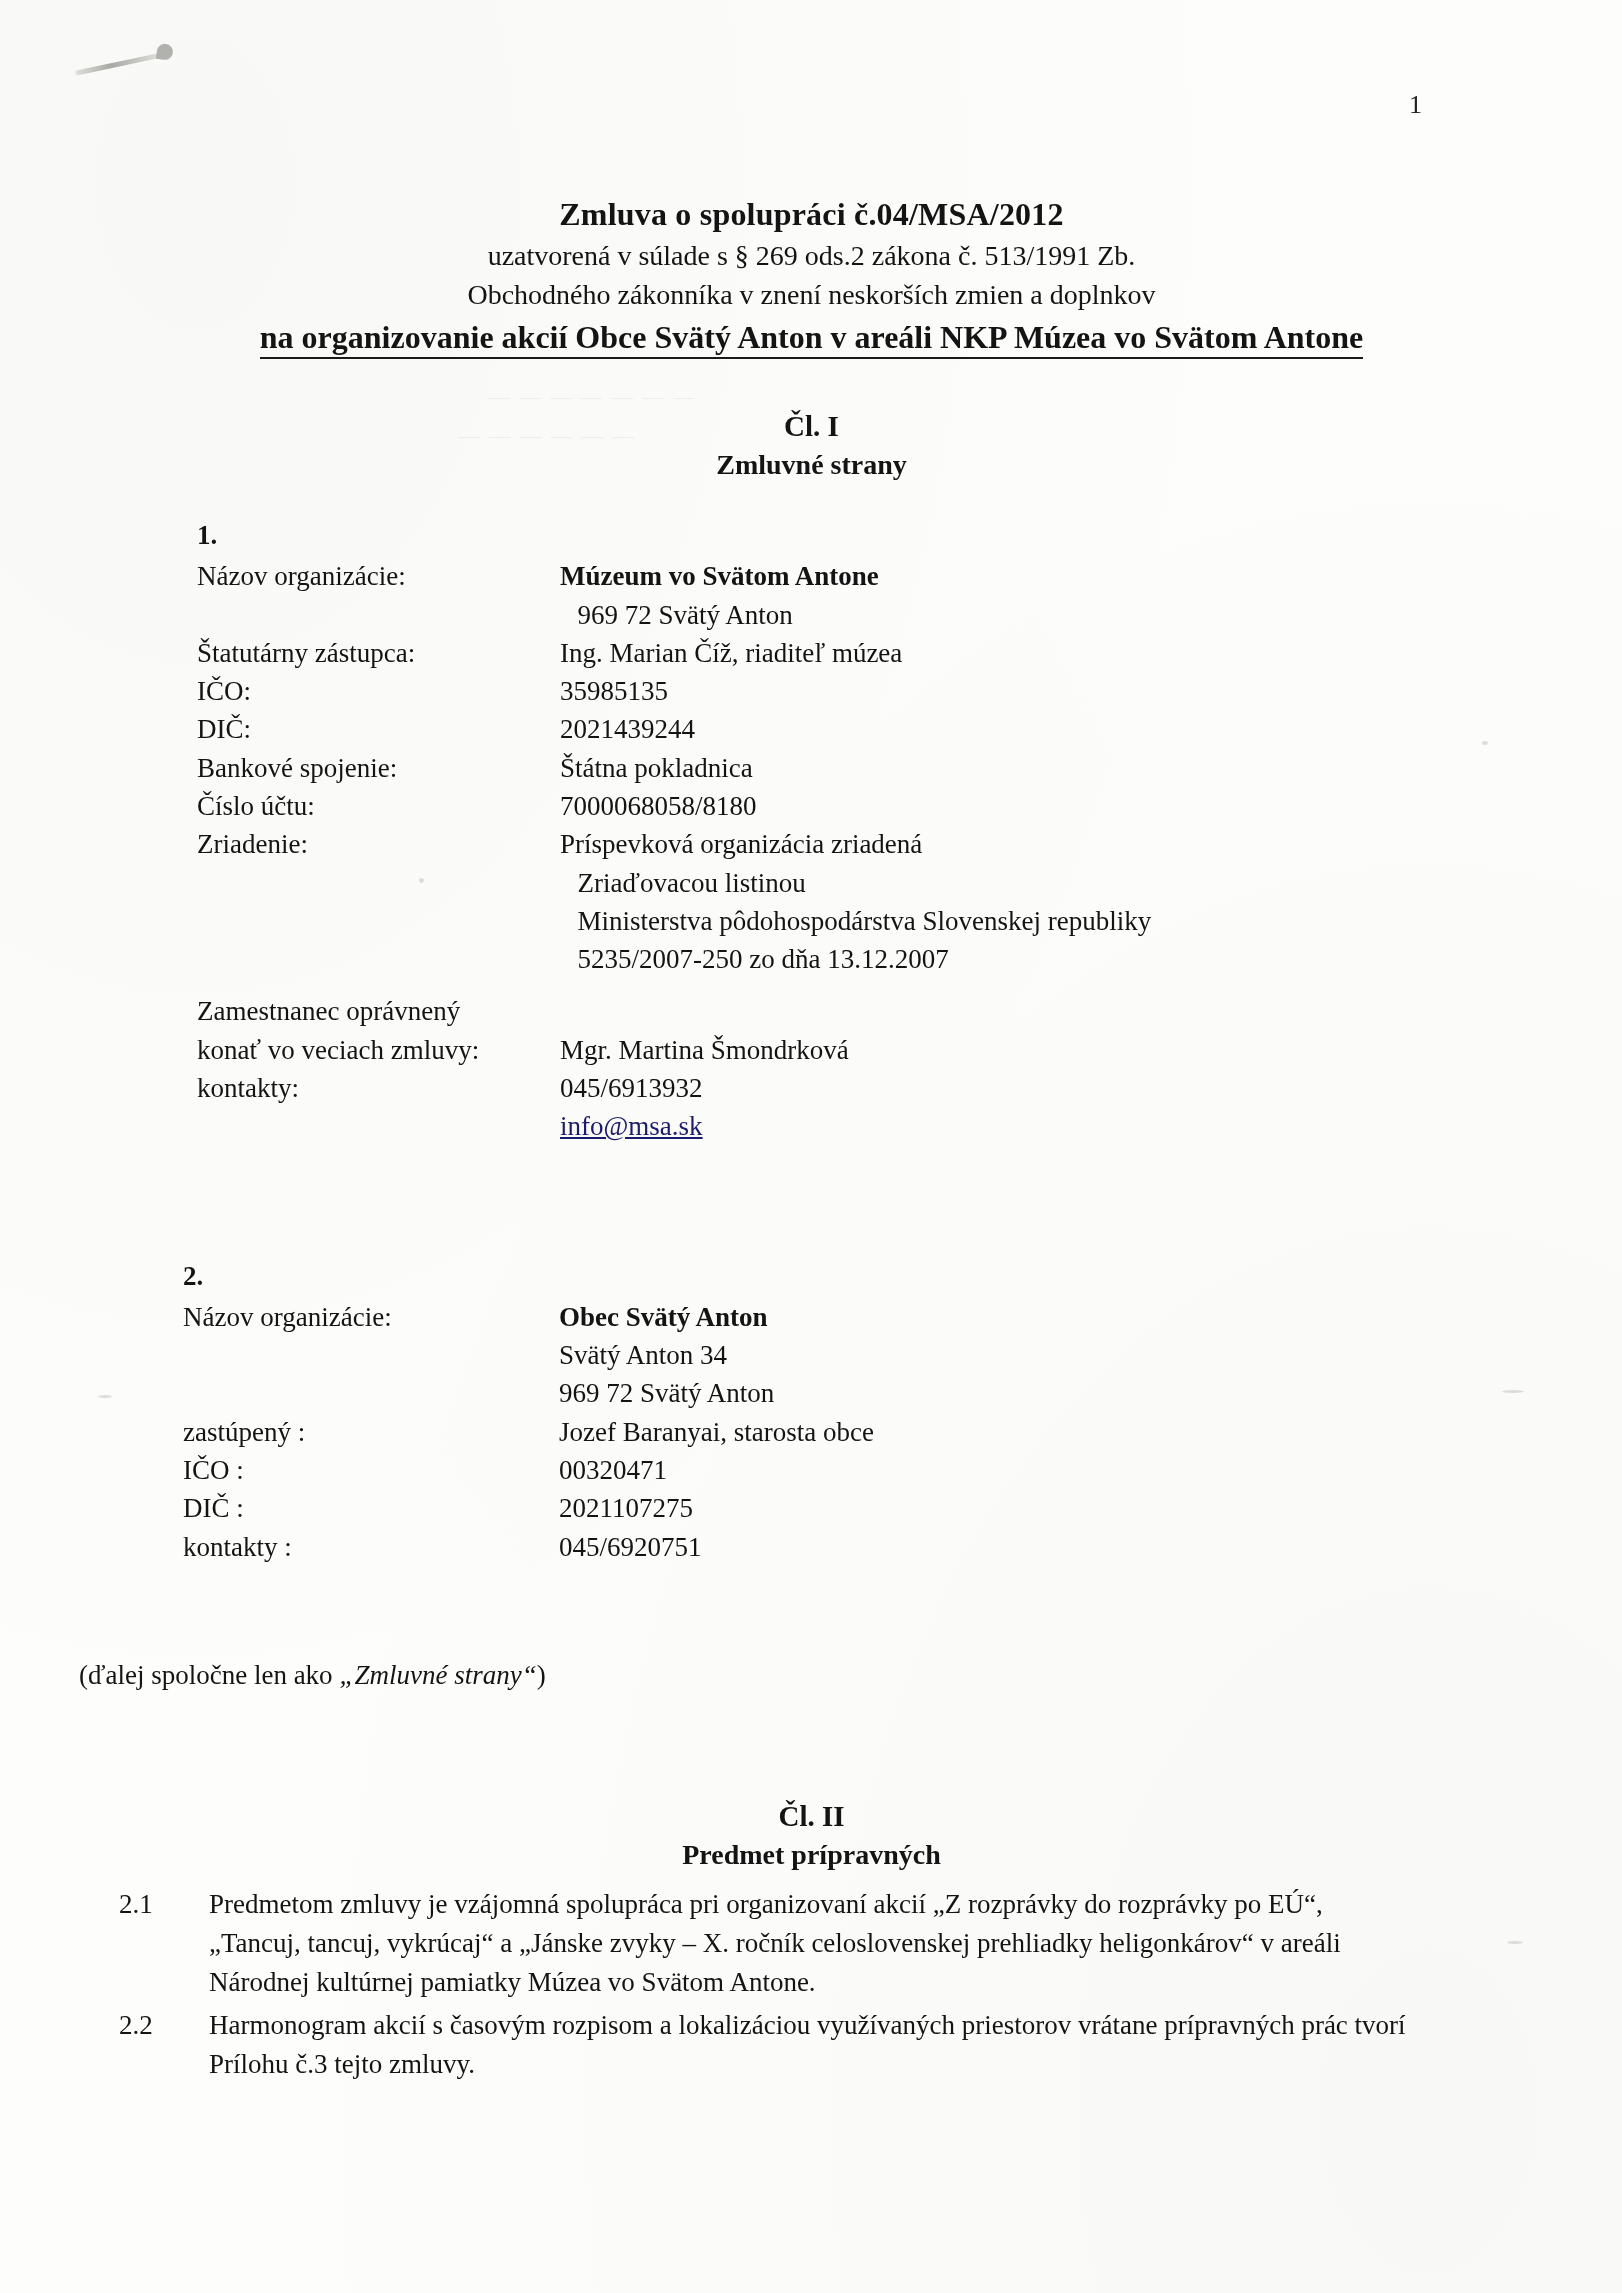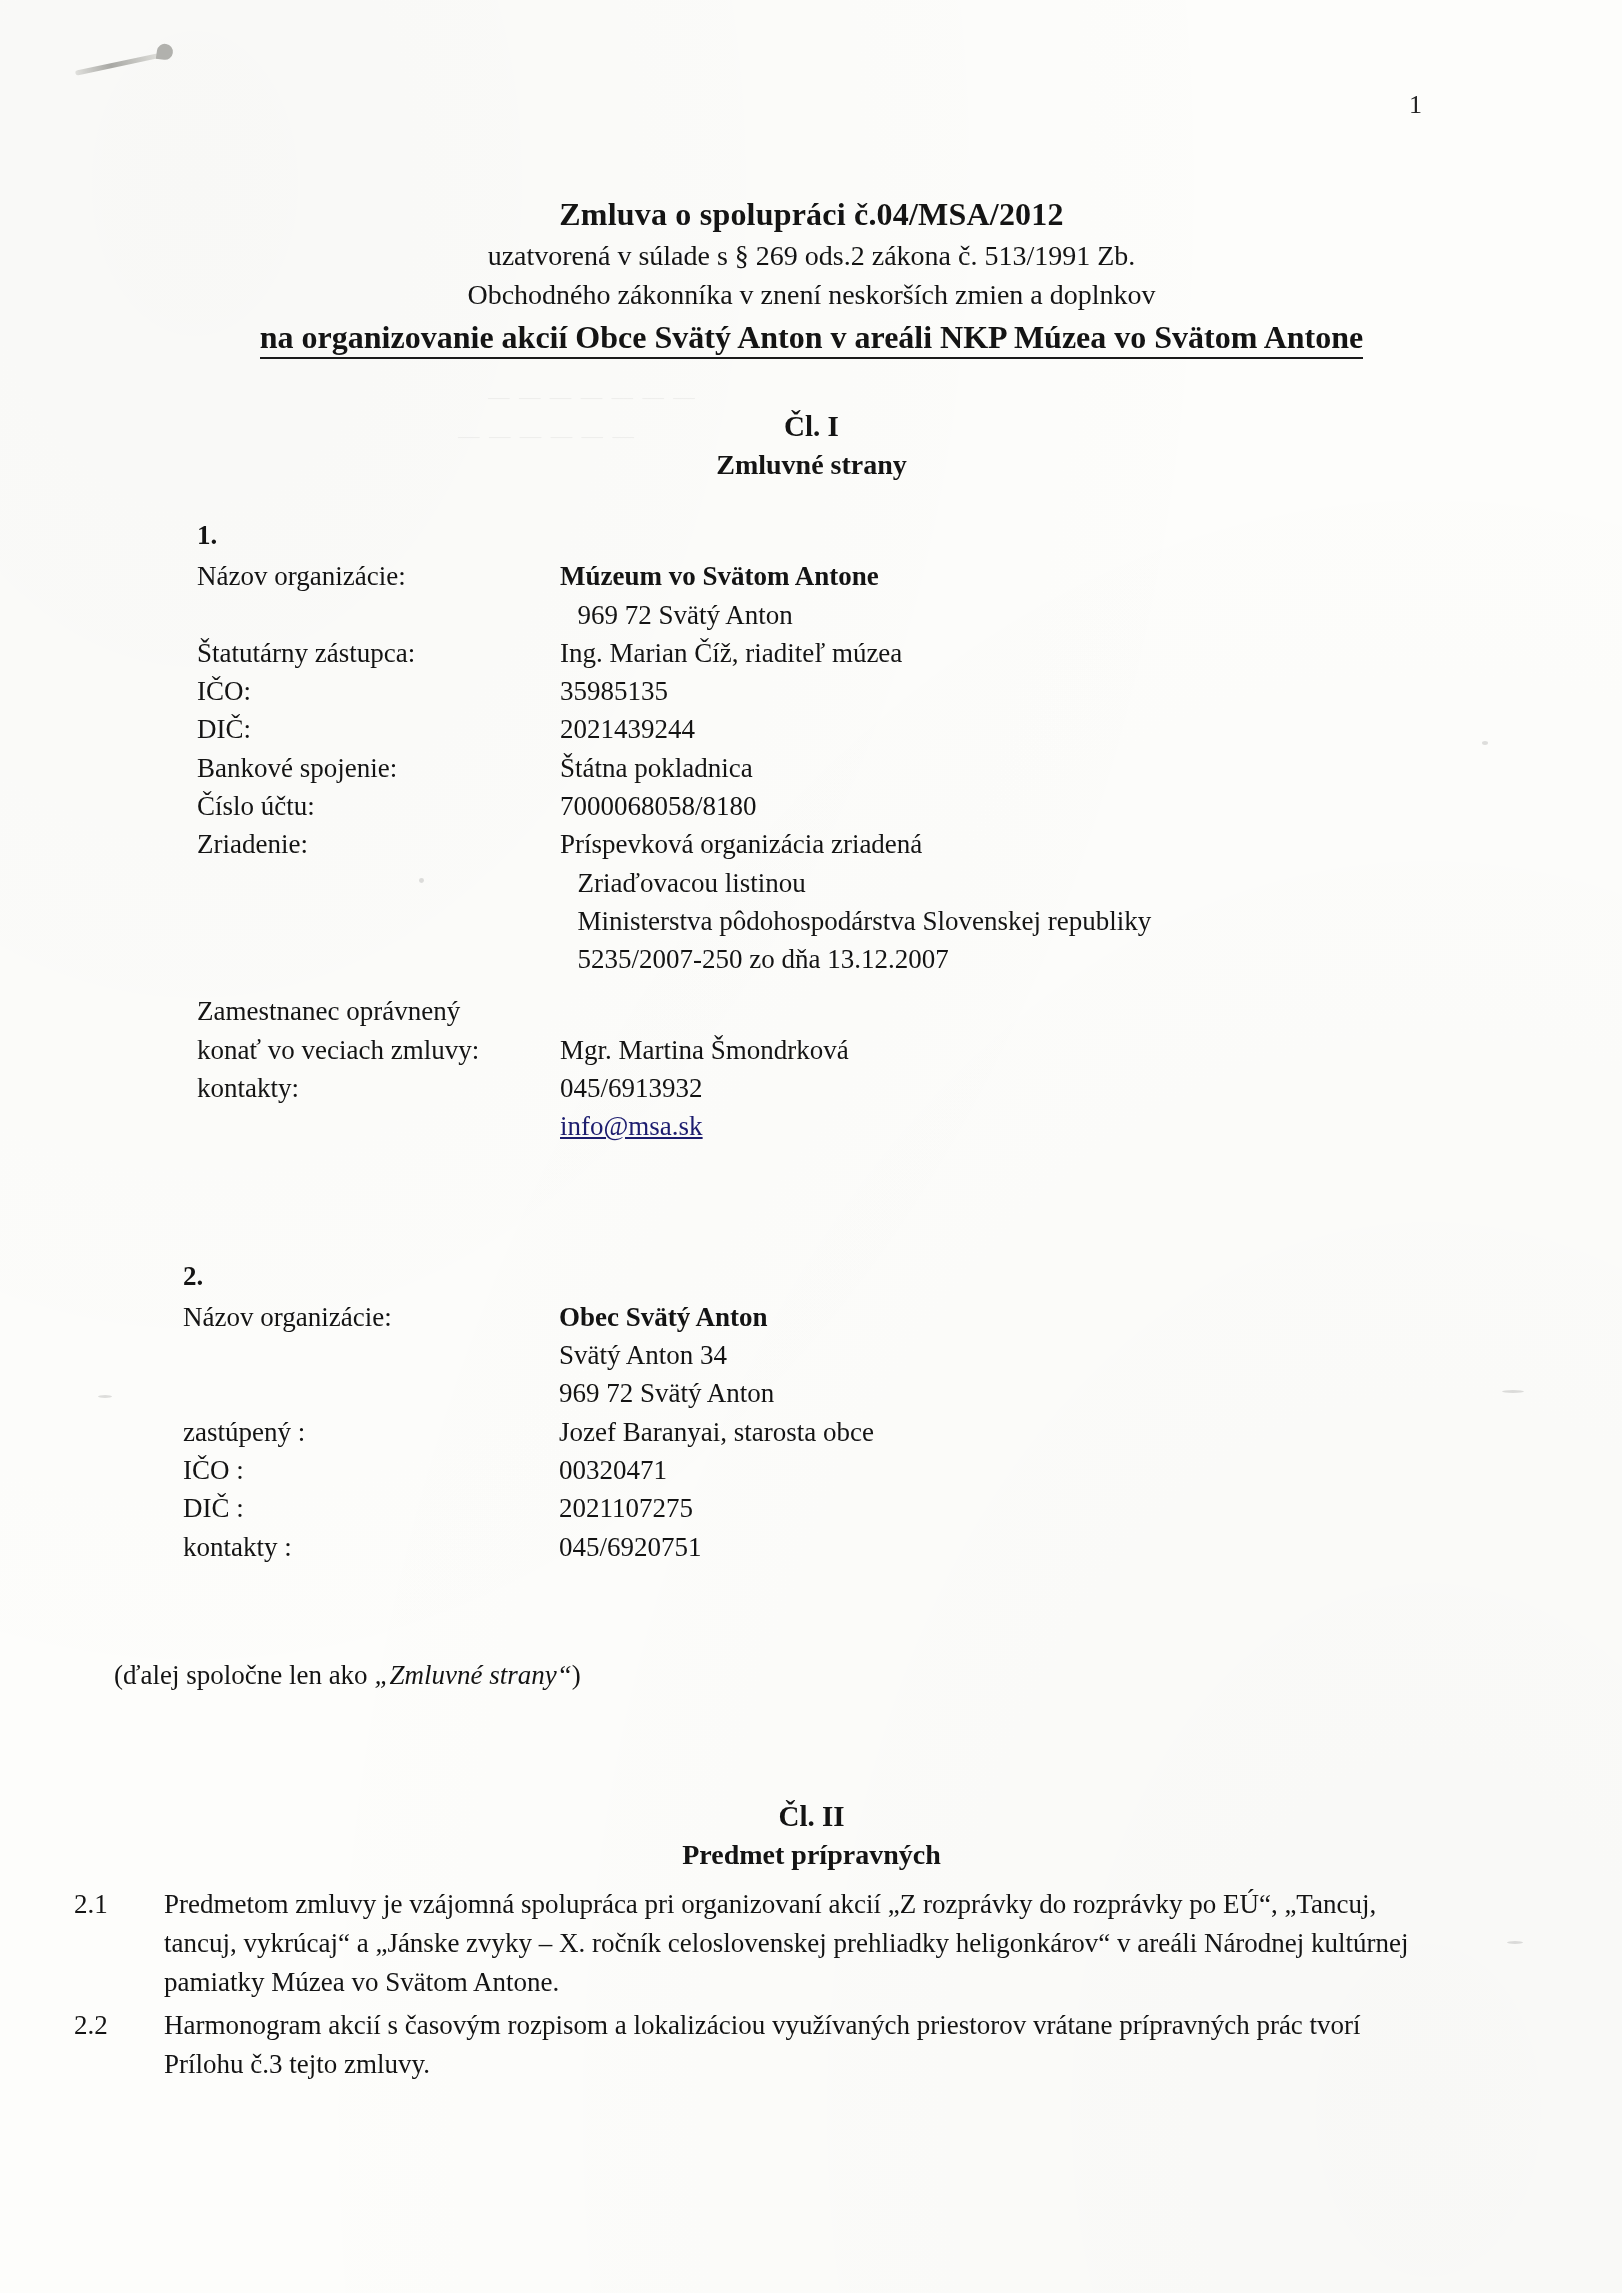--- a/index.html
+++ b/index.html
@@ -135,32 +135,32 @@
   .party2 {
     margin-top: 115px;
     padding-left: 183px;
   }
   .party2 .label {
     width: 376px;
     flex: 0 0 376px;
   }
   .closing {
     margin-top: 94px;
-    padding-left: 114px;
+    padding-left: 79px;
     font-size: 27px;
   }
   .closing .ital {
     font-style: italic;
   }
   .article2 {
     margin-top: 109px;
   }
   .clause-list {
     margin-top: 13.7px;
-    padding-left: 74px;
+    padding-left: 119px;
     padding-right: 205px;
   }
   .clause {
     display: flex;
     align-items: flex-start;
     font-size: 27px;
     line-height: 1.45;
     margin-top: 3.9px;
   }
   .clause-num {

